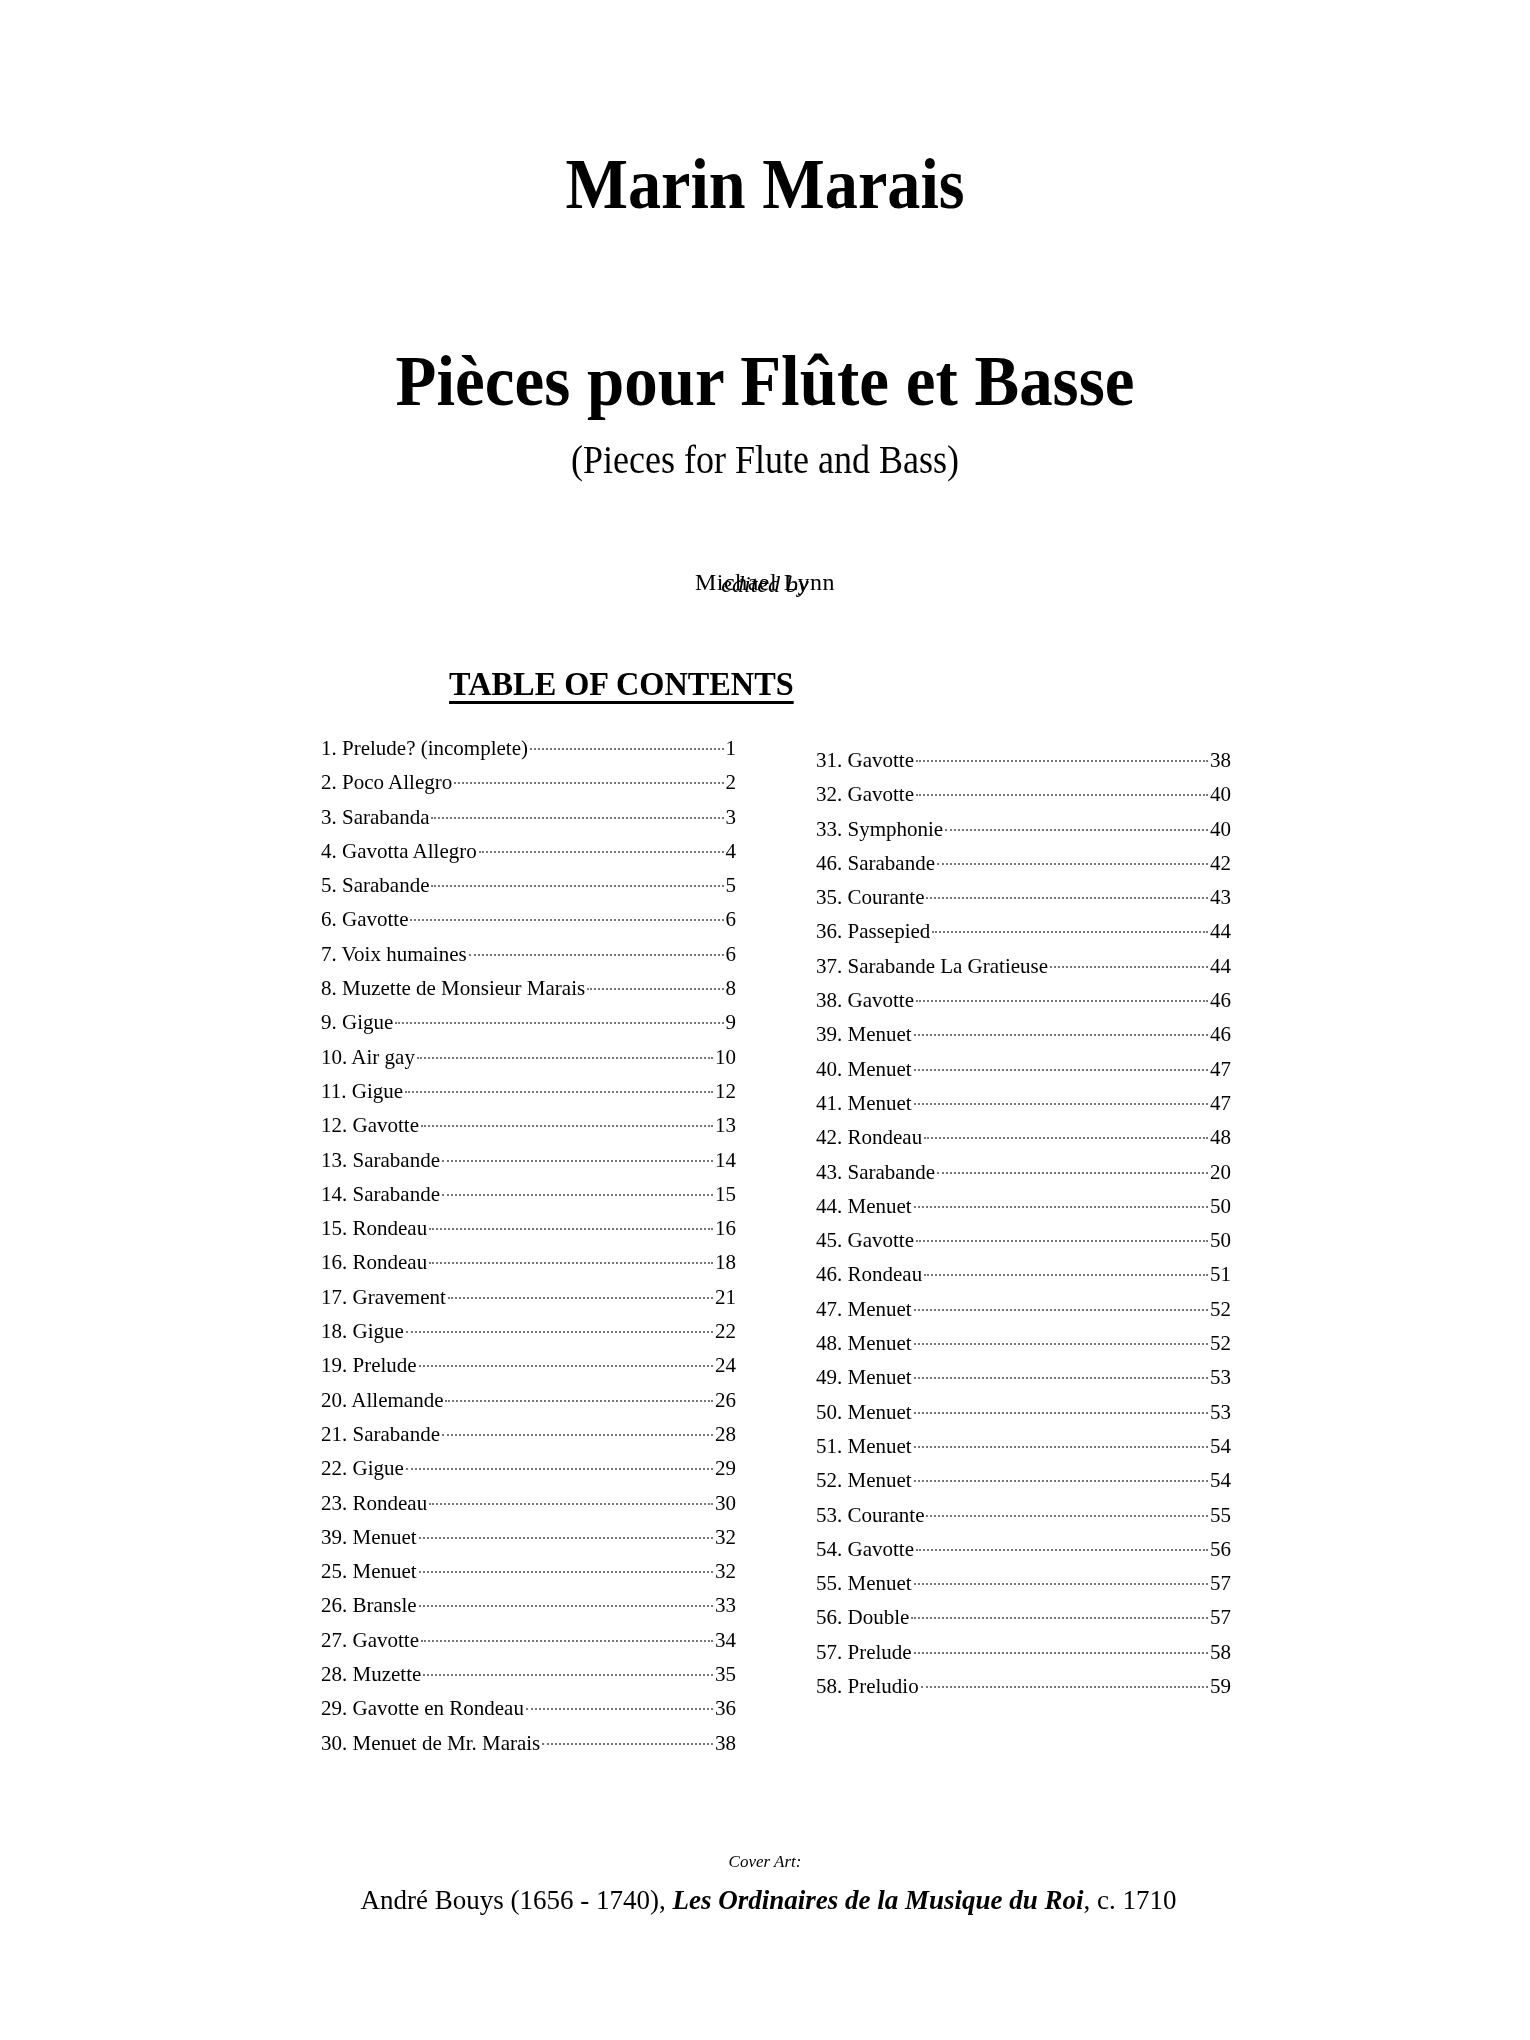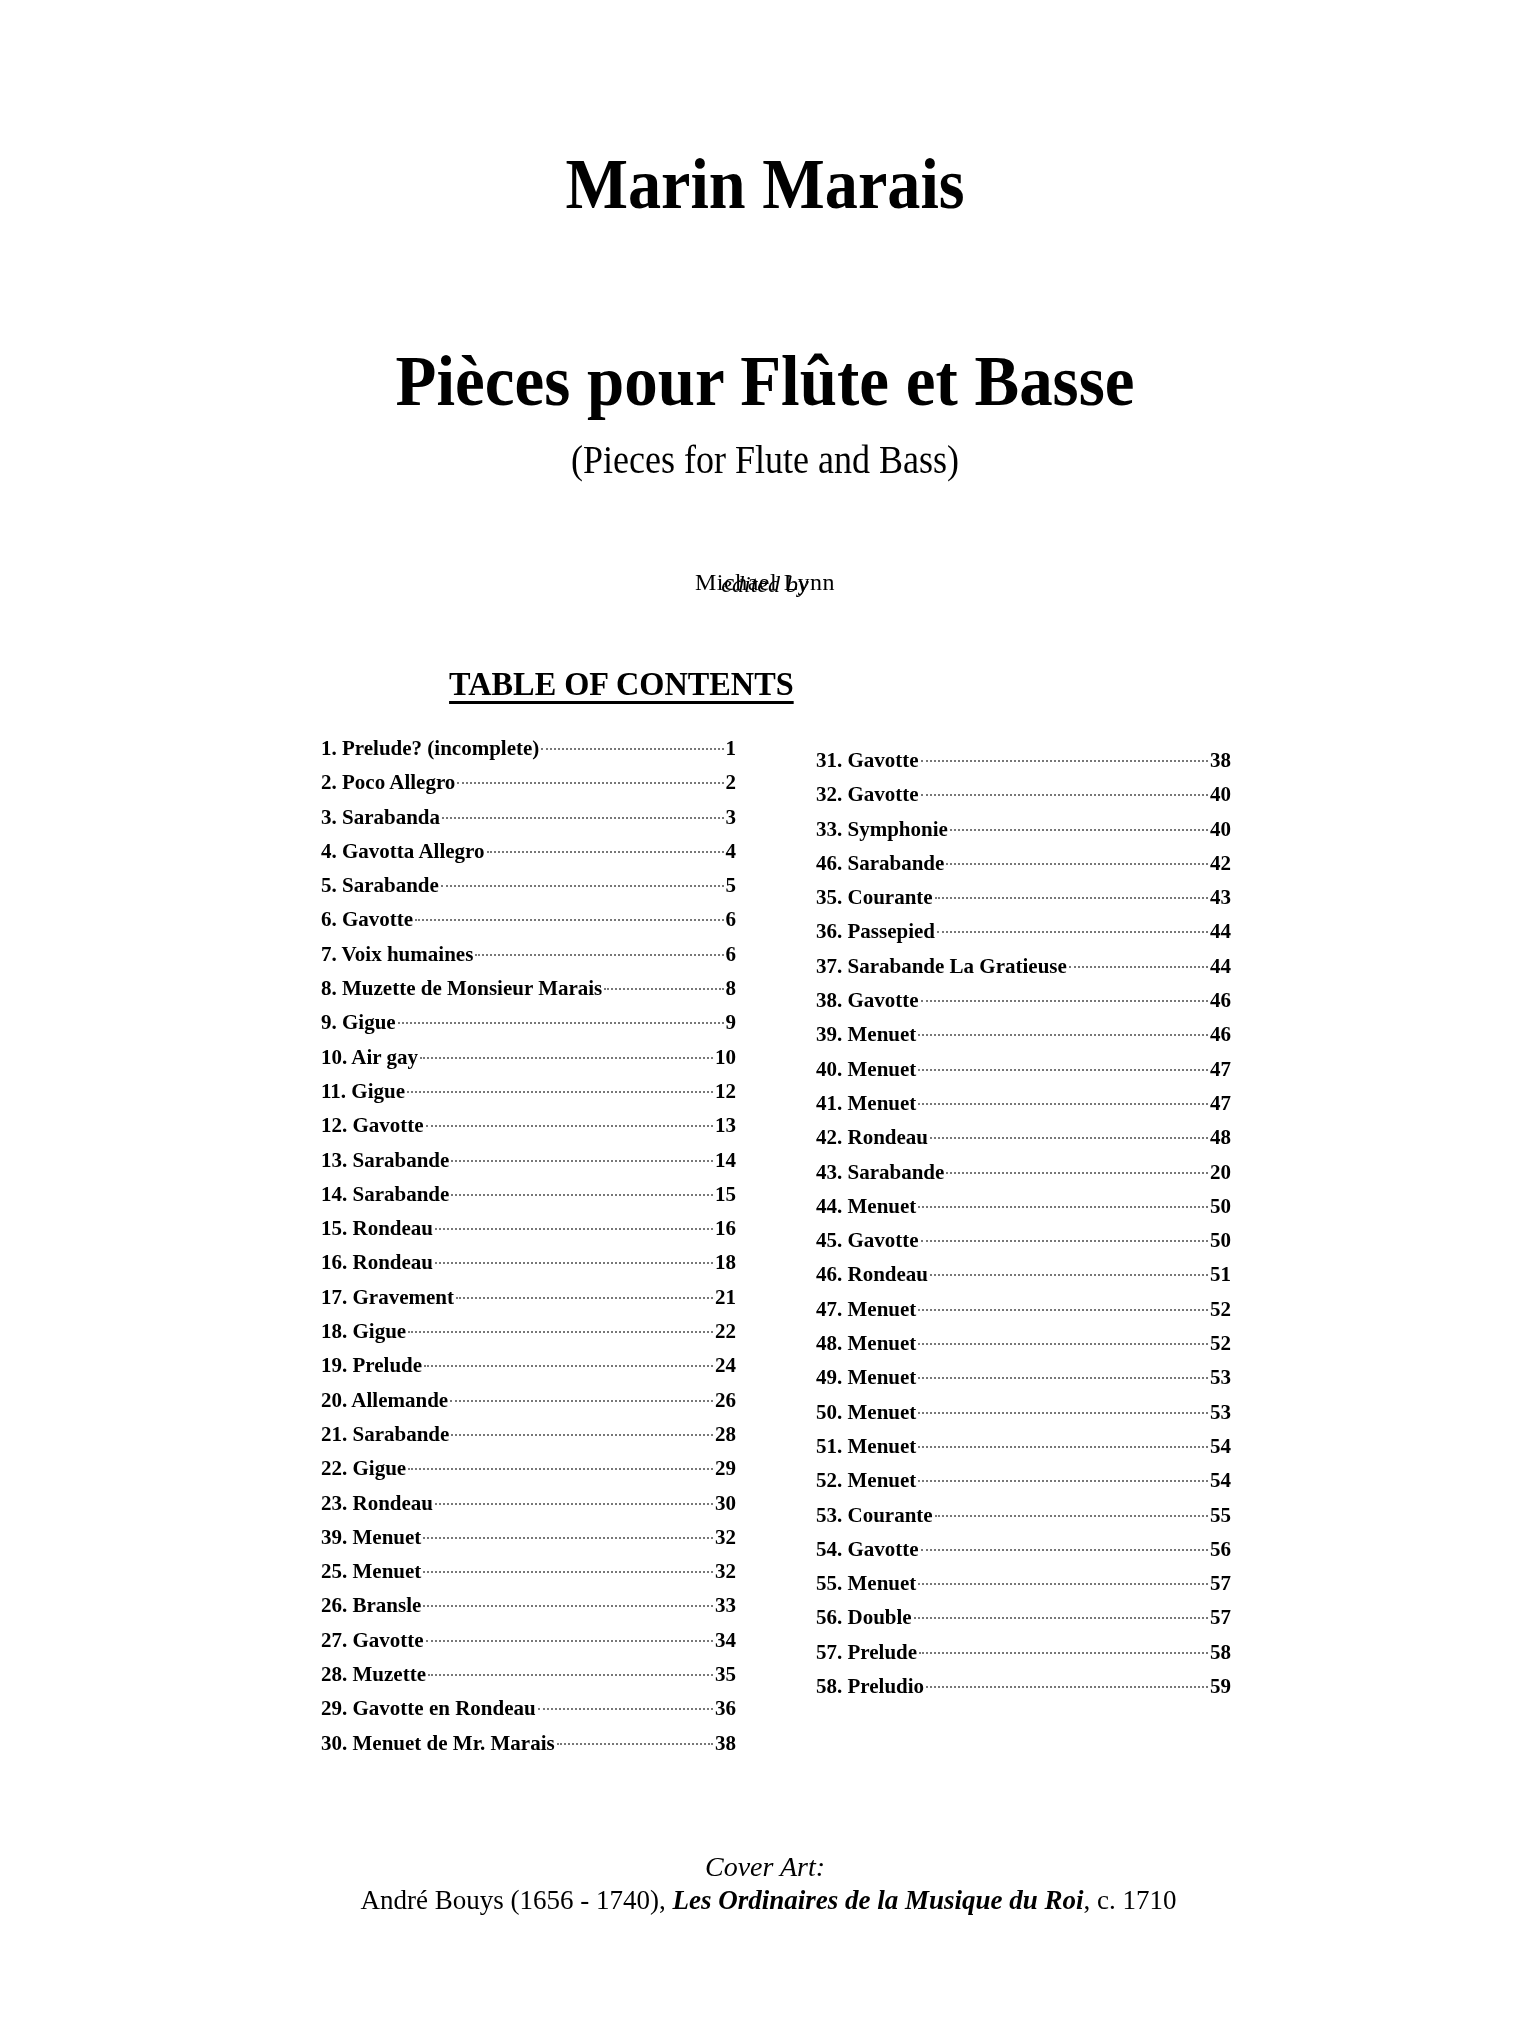--- a/index.html
+++ b/index.html
@@ -31,37 +31,37 @@
     }
     .toc-heading {
       position: absolute; top: 667px; left: 0; width: 1243px; text-align: center;
       font-size: 34px; font-weight: bold; line-height: 1;
     }
     .toc-heading span {
       text-decoration: underline; text-decoration-thickness: 3px;
       text-underline-offset: 6px; display: inline-block; transform: scaleX(0.95);
     }
     .toc-col {
-      position: absolute; top: 731px; width: 415px; font-weight: bold;
+      position: absolute; top: 731px; width: 415px;
     }
     .toc-col.left { left: 321px; }
     .toc-col.right { left: 816px; margin-top: 12px; }
     .toc-row {
       display: flex; align-items: baseline; height: 34.3px;
       font-size: 21px; line-height: 34.3px; white-space: nowrap;
     }
     .toc-title { flex: 0 0 auto; }
     .toc-leader {
       flex: 1 1 auto; overflow: hidden; margin: 0 2px;
       border-bottom: 2px dotted #777; height: 0; position: relative; top: -5px;
     }
     .toc-page { flex: 0 0 auto; text-align: right; min-width: 10px; }
     .cover-label {
       position: absolute; top: 1853px; left: 0; width: 1530px; text-align: center;
-      font-size: 28px; font-style: italic; line-height: 1;
+      font-size: 17px; font-style: italic; line-height: 1;
     }
     .cover-credit {
       position: absolute; top: 1887px; left: 8px; width: 1521px; text-align: center;
       font-size: 27px; line-height: 1;
     }
     .cover-credit .work { font-style: italic; font-weight: bold; }
   </style>
 </head>
 <body>
 

